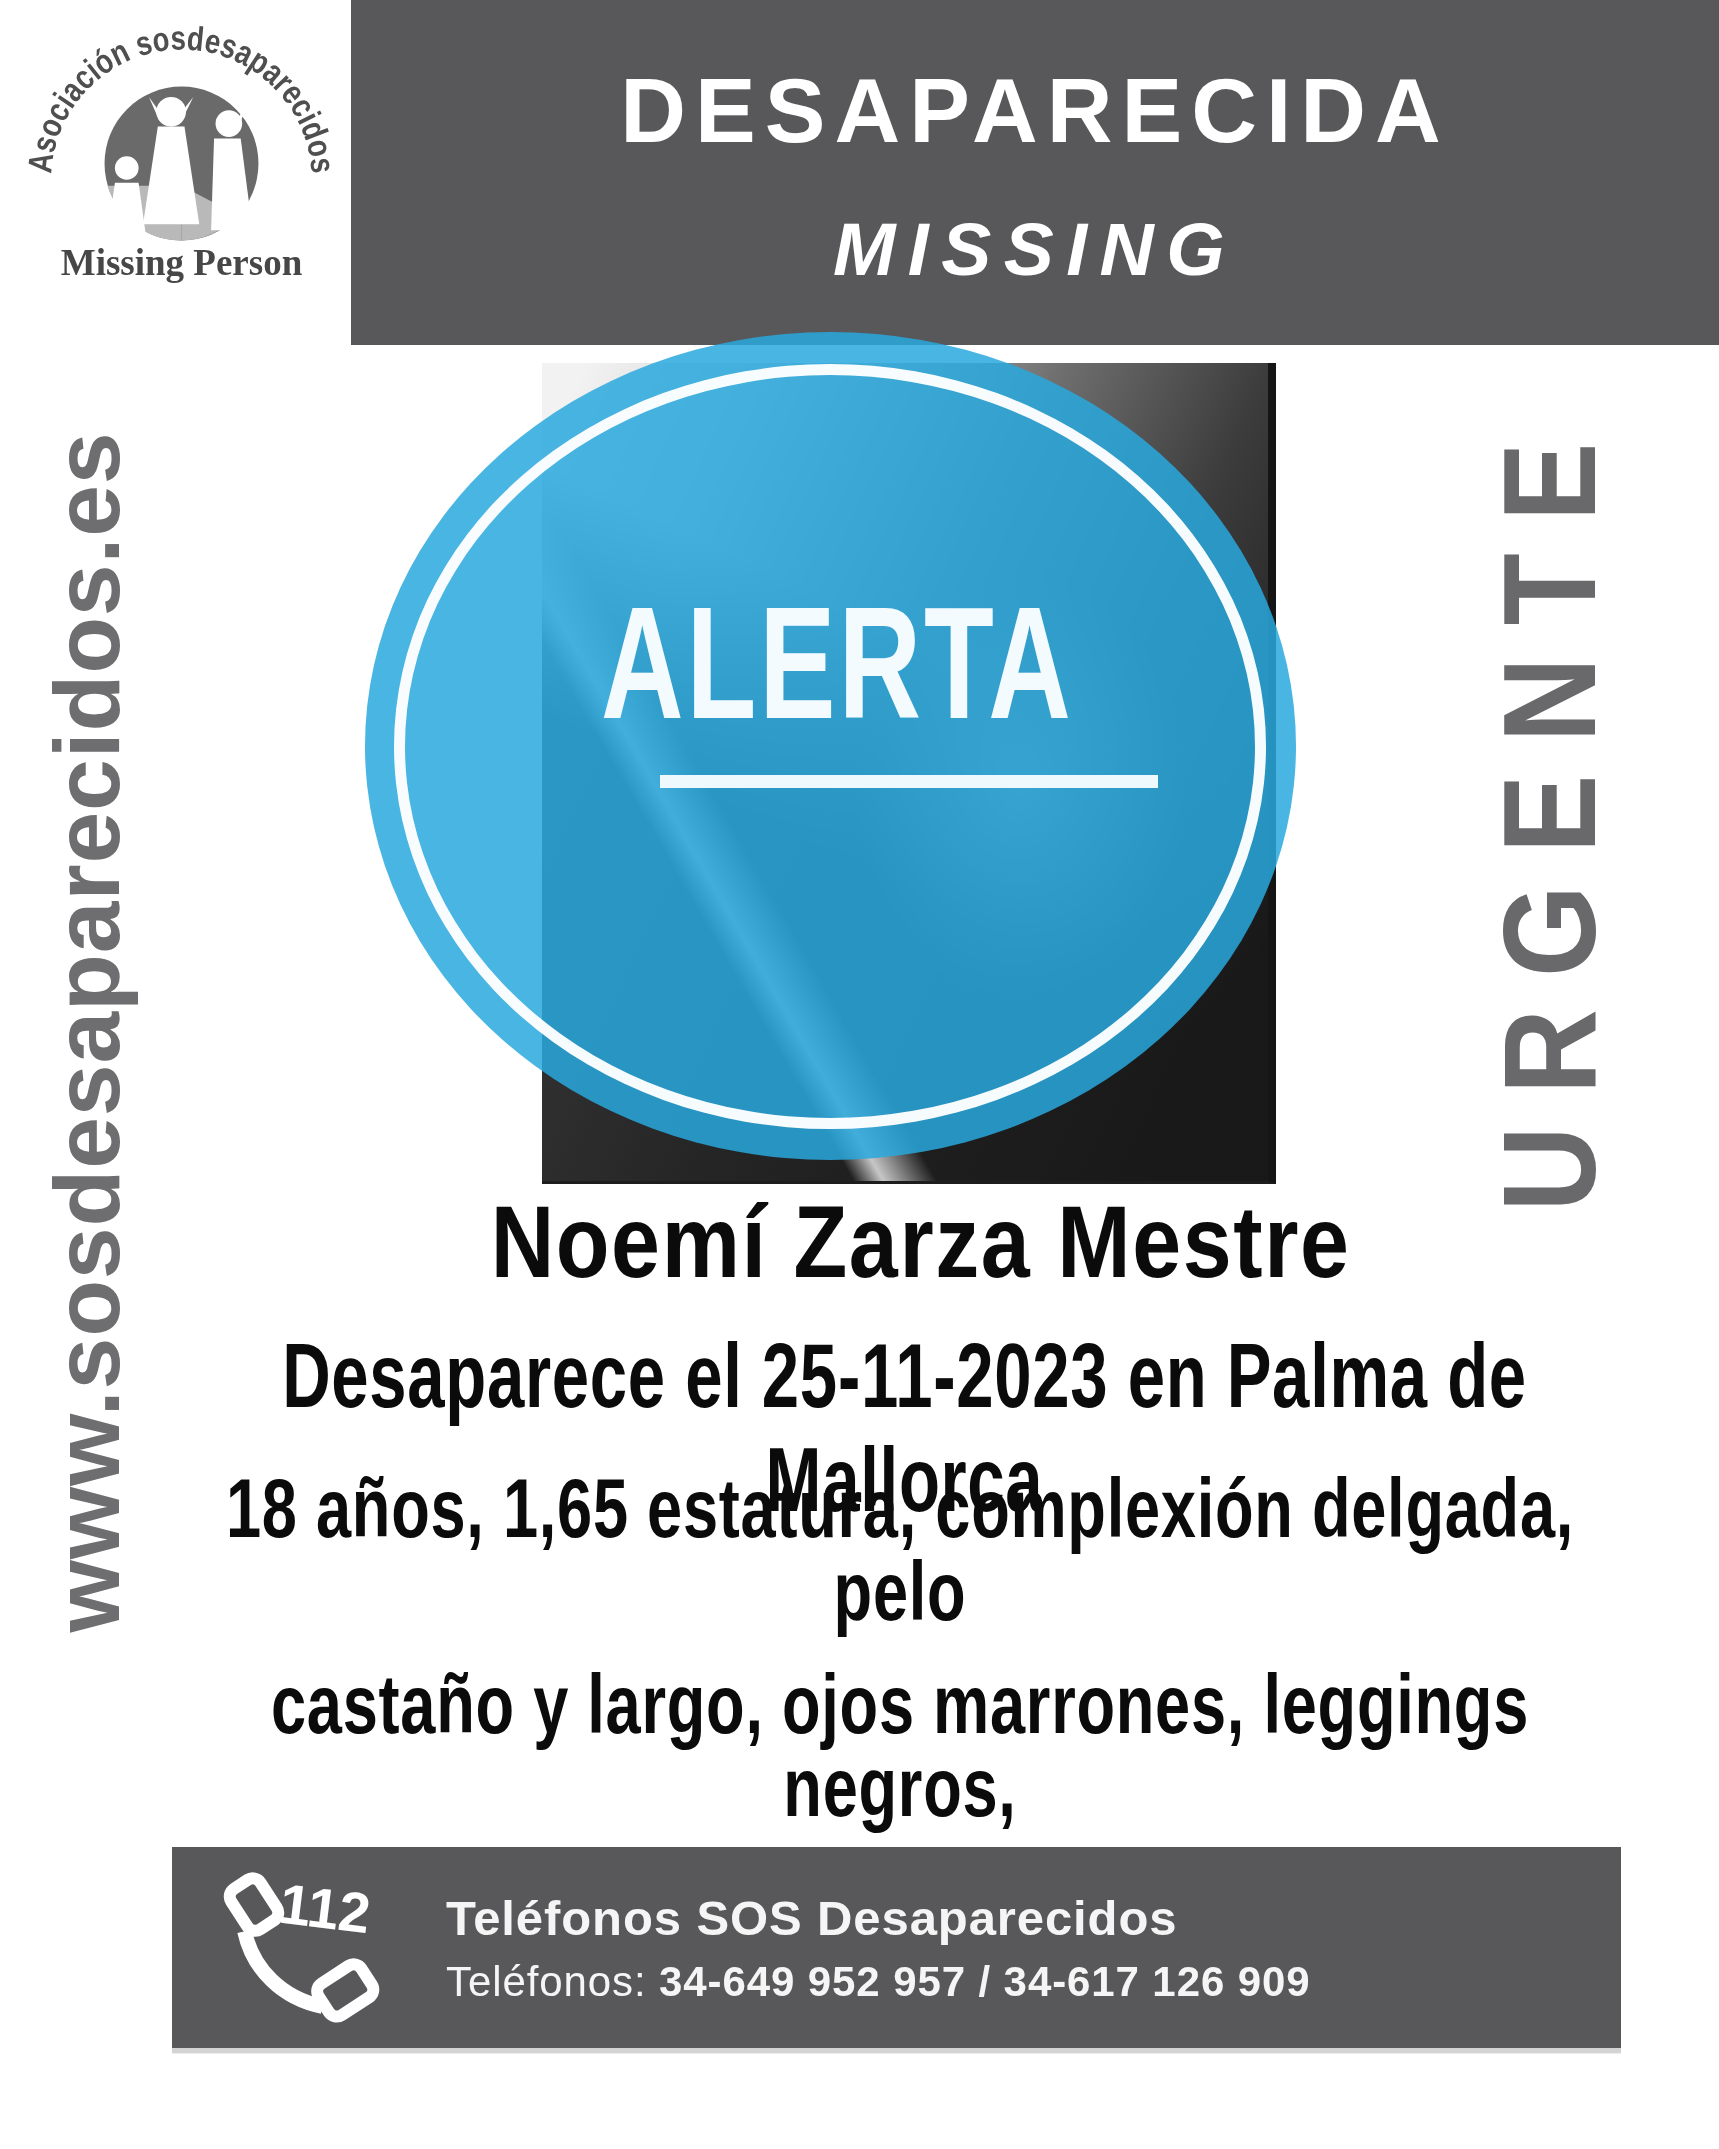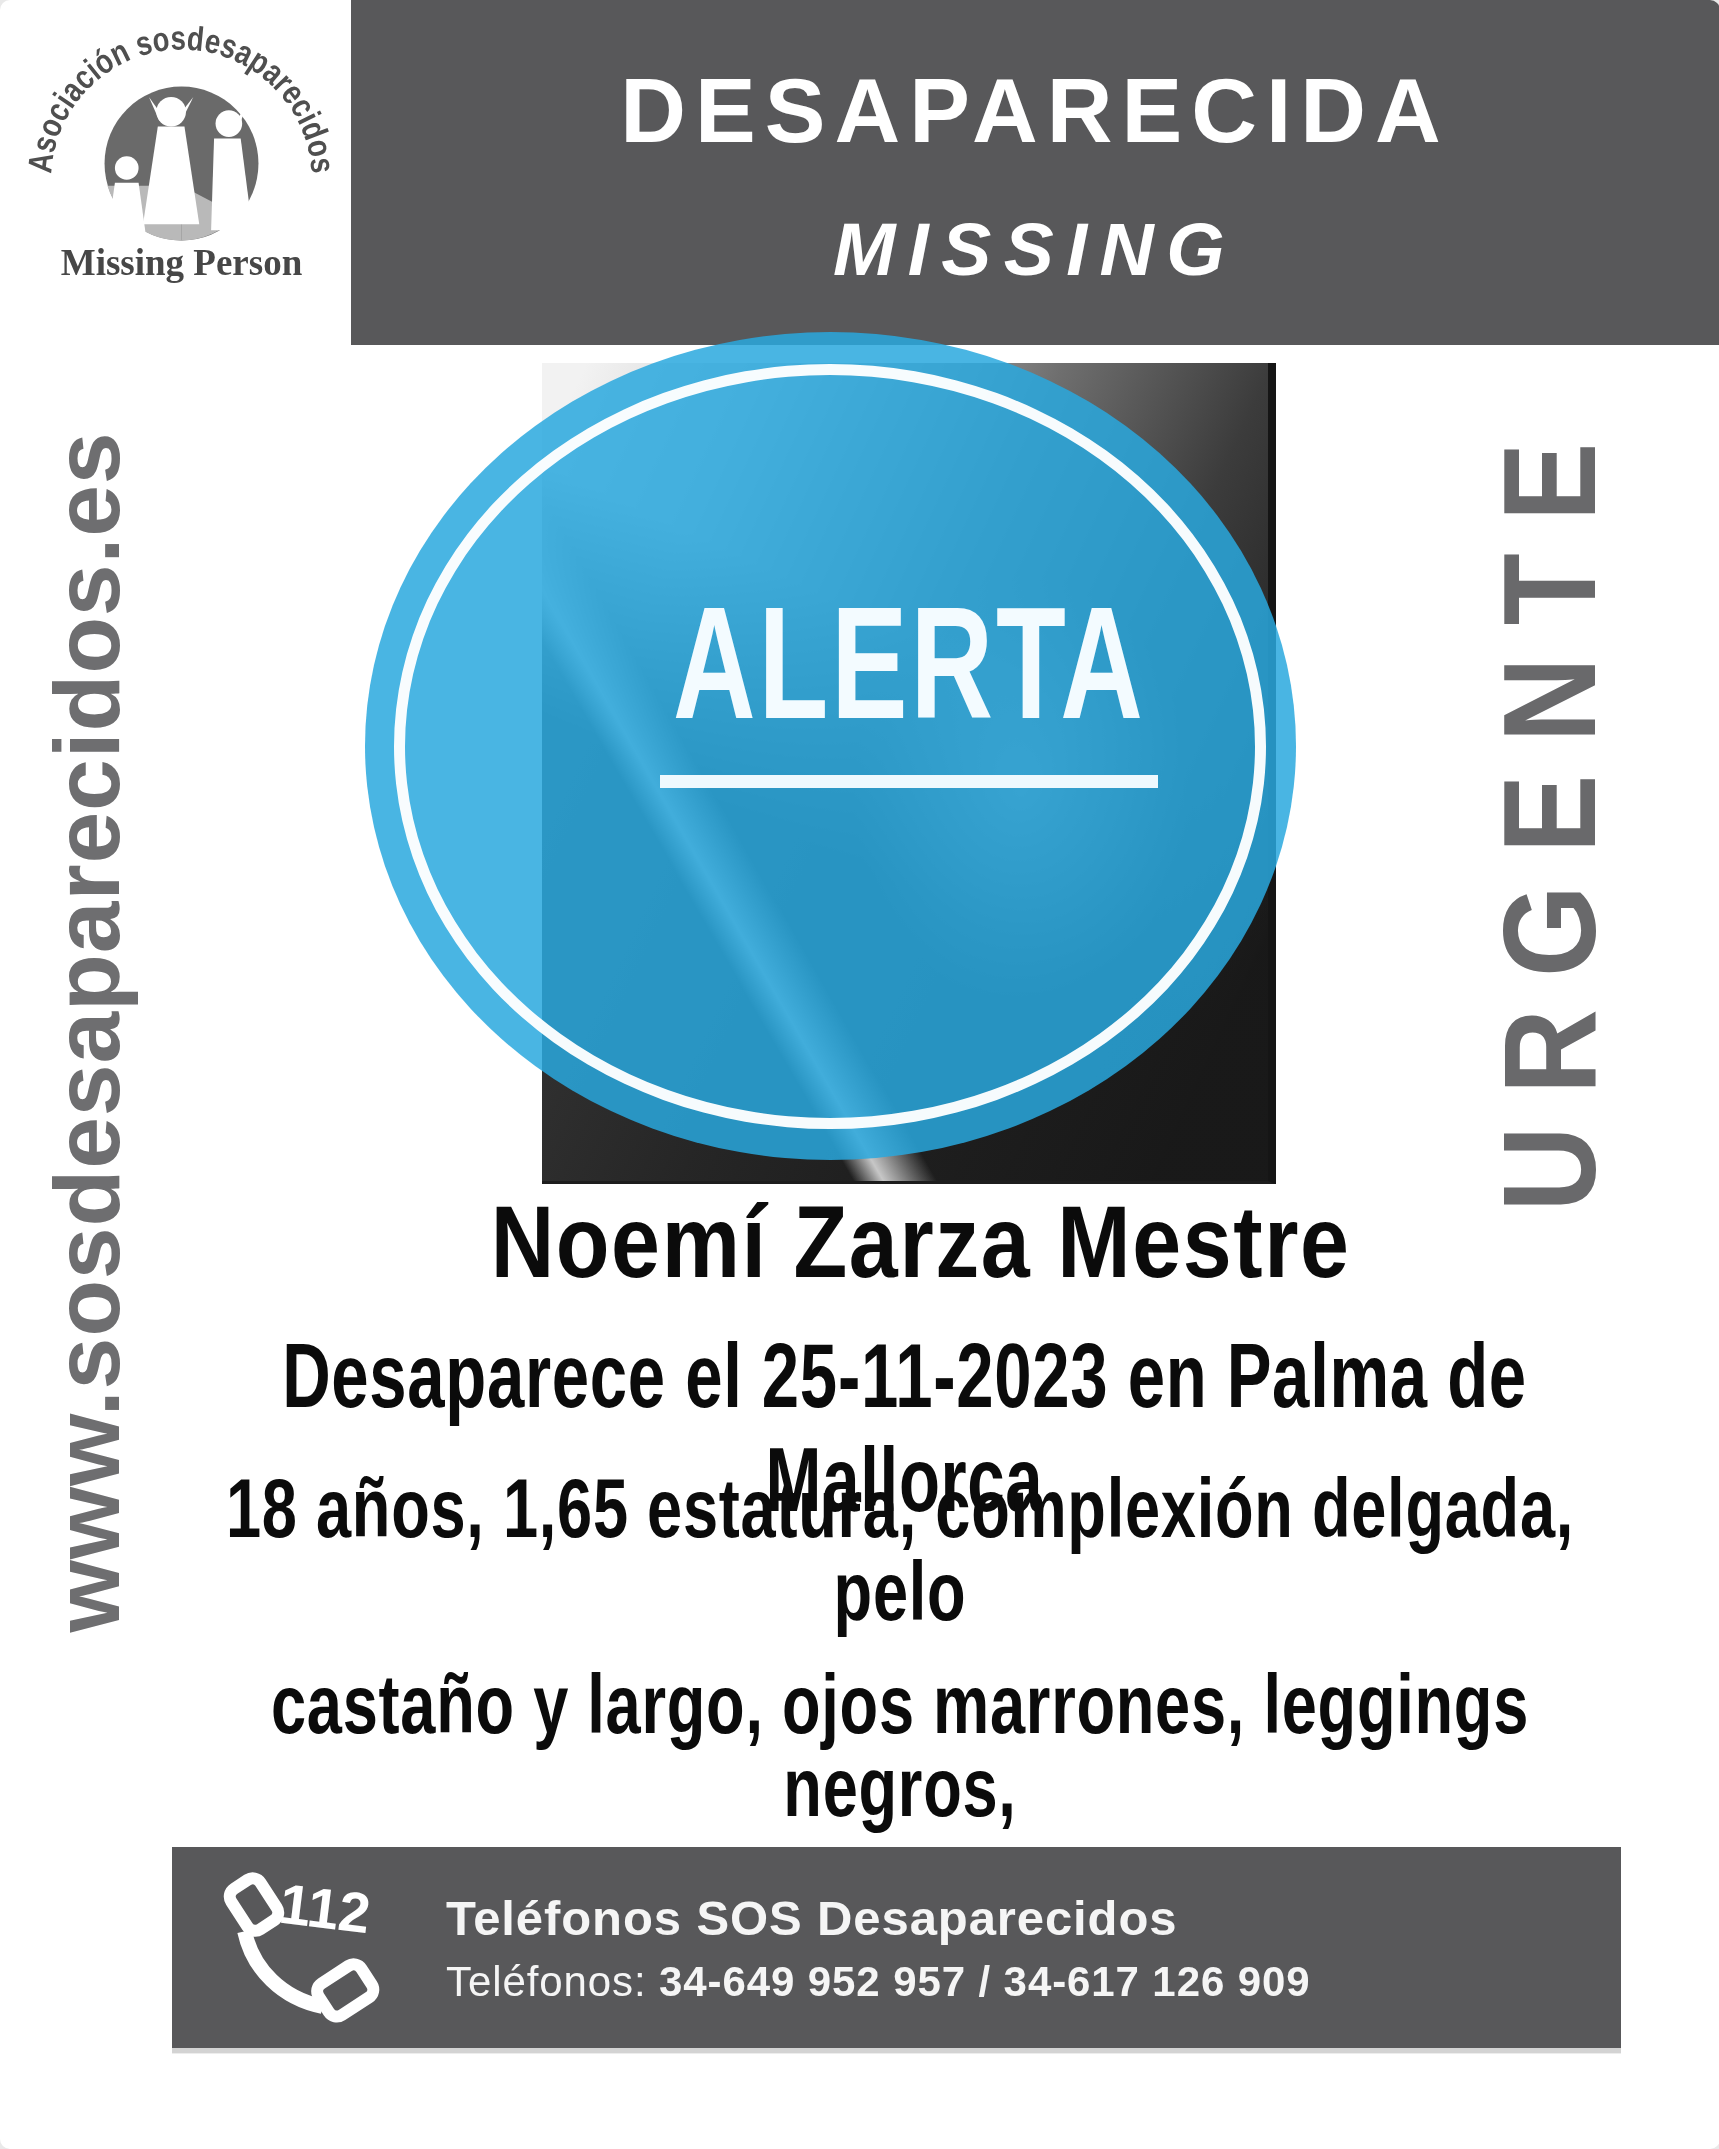--- a/index.html
+++ b/index.html
@@ -2,21 +2,20 @@
 <html style="font-size:14.3px"><head>
 <meta charset="utf-8">
 <style>
   html,body{margin:0;padding:0;background:#e9e9e9;}
   .poster{
     position:relative;
     width:1720px;height:2149px;
     background:#ffffff;
     overflow:hidden;
     font-family:"Liberation Sans", sans-serif;
-    border-radius:10px;
   }
 
   
   .top-banner{
     position:absolute;left:351px;top:0;width:1368px;height:345px;
     background:#58585a;z-index:1;
     display:flex;flex-direction:column;align-items:center;justify-content:center;
     color:#ffffff;text-align:center;
   }
   .banner-title{
@@ -70,21 +69,21 @@
     z-index:3;
   }
   .alert-ring{
     position:absolute;left:394px;top:364px;width:872px;height:765px;
     border-radius:50%;border:11.6px solid rgba(255,255,255,0.96);
     box-sizing:border-box;background:transparent;
     z-index:4;
   }
   .alert-text{
     position:absolute;left:542px;top:591px;width:734px;
-    text-align:center;color:#f3fbff;z-index:5;
+    color:#f3fbff;z-index:5;
   }
   .alert-line1{
     display:inline-block;font-size:143px;font-weight:bold;line-height:1;
     transform:scale(0.80,1.12);letter-spacing:3.6px;
   }
   .alert-line2{
     display:inline-block;font-size:87px;font-weight:bold;line-height:1;
     transform:scale(0.80,1.08);letter-spacing:1.8px;margin-top:25px;
   }
   .alert-underline{

